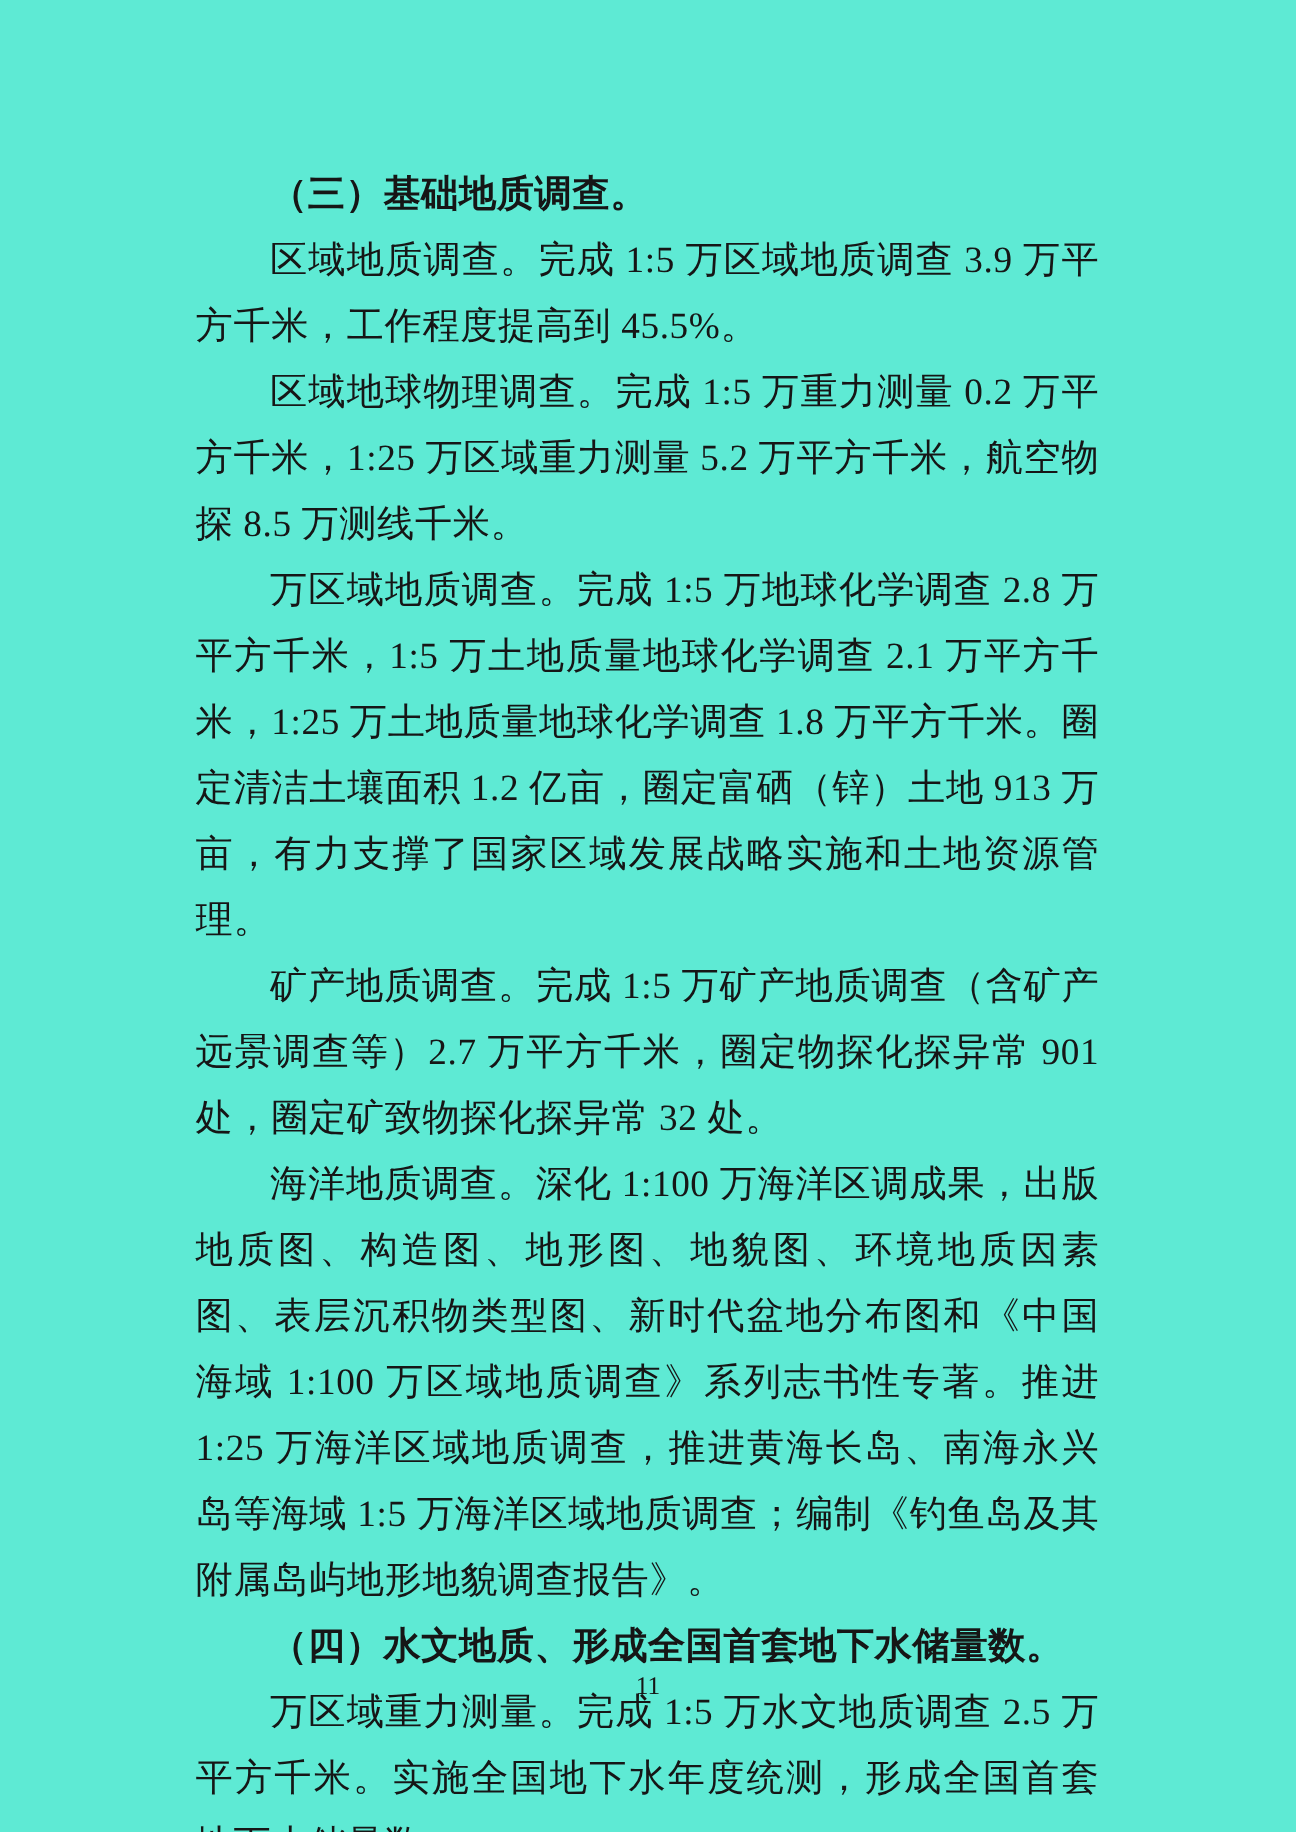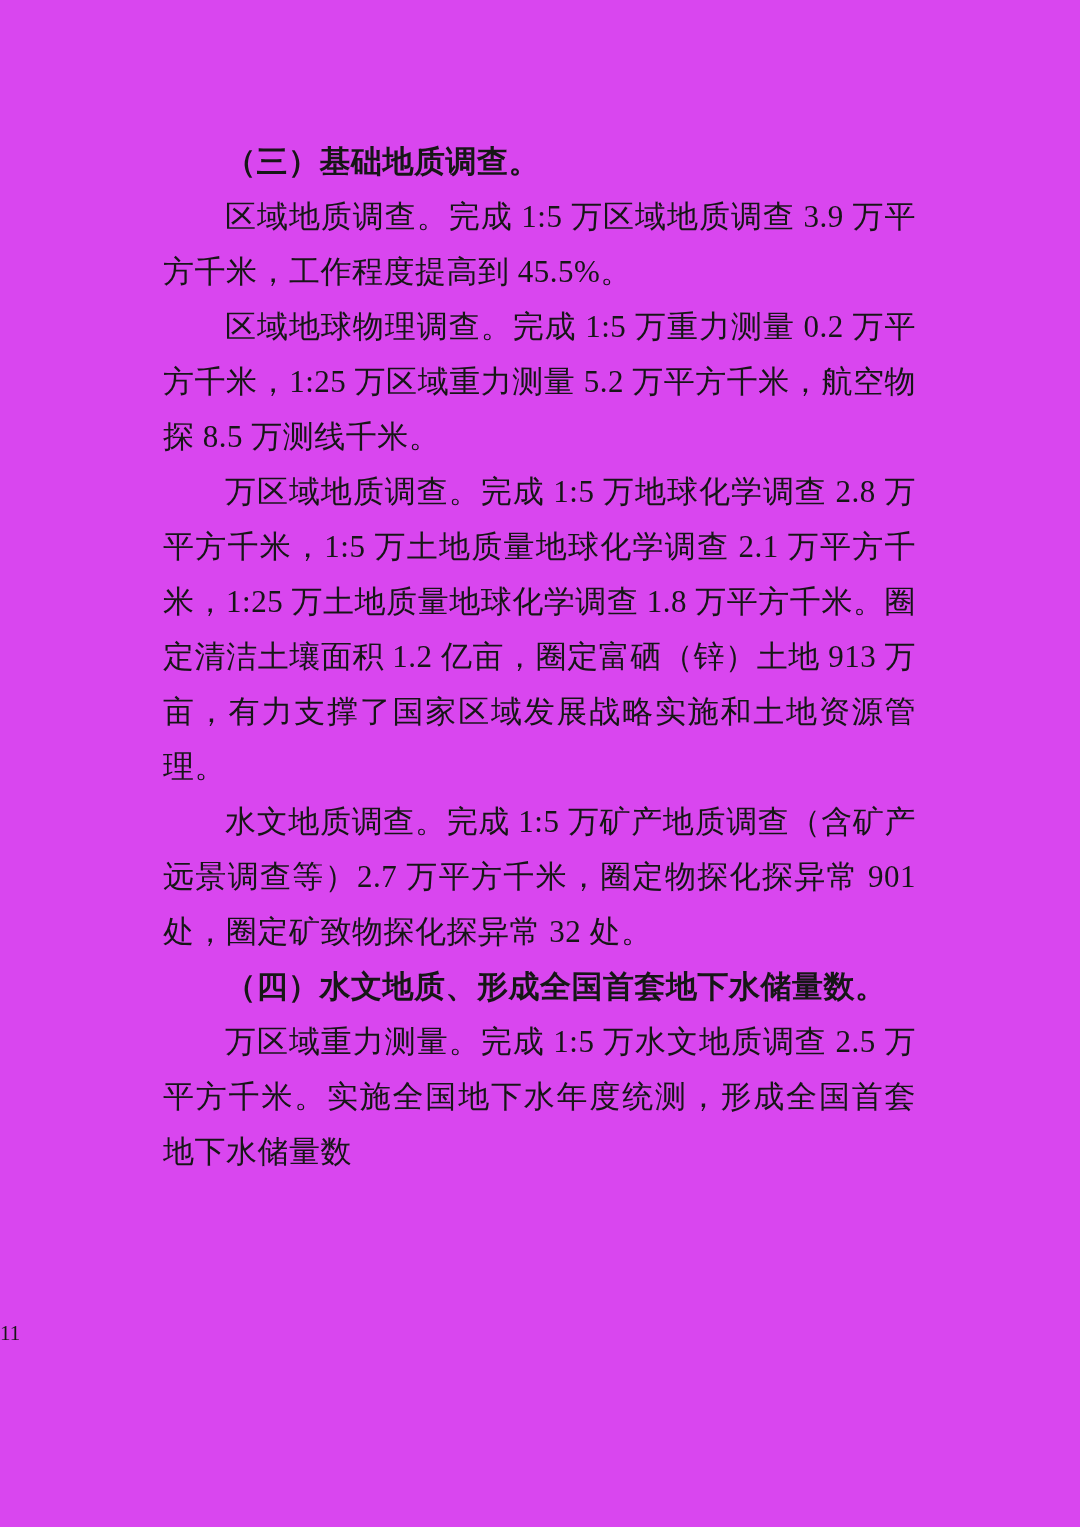--- a/index.html
+++ b/index.html
@@ -12,21 +12,21 @@
     height: 1527px;
     background: #ffffff;
     position: relative;
     overflow: hidden;
     color: #161616;
     font-family: "Liberation Serif", "DejaVu Serif", serif;
   }
   .page {
     position: absolute;
     inset: 0;
-    background: #d946ef;
+    background: #5eead4;
   }
   .doc {
     position: absolute;
     left: 163px;
     top: 134px;
     width: 753px;
   }
   .para {
     margin: 0;
     font-size: 31px;
@@ -39,46 +39,47 @@
   .heading {
     font-weight: 700;
     font-family: "Liberation Sans", "DejaVu Sans", sans-serif;
   }
   .lead {
     font-weight: 400;
     font-family: "Liberation Sans", "DejaVu Sans", sans-serif;
   }
   .page-number {
     position: absolute;
-    top: 1320px;
+    top: 1392px;
     left: 0;
     width: 1080px;
-    text-align: left;
+    text-align: center;
     font-size: 21px;
     line-height: 26px;
     color: #161616;
     font-family: "Liberation Serif", "DejaVu Serif", serif;
   }
 </style>
 </head>
 <body>
 
 <div class="page">
   <div class="doc">
 
     <p class="para heading">（三）基础地质调查。</p>
 
     <p class="para"><span class="lead">区域地质调查。</span><span>完成 1:5 万区域地质调查 3.9 万平方千米，工作程度提高到 45.5%。</span></p>
 
     <p class="para"><span class="lead">区域地球物理调查。</span><span>完成 1:5 万重力测量 0.2 万平方千米，1:25 万区域重力测量 5.2 万平方千米，航空物探 8.5 万测线千米。</span></p>
 
     <p class="para"><span class="lead">万区域地质调查。</span><span>完成 1:5 万地球化学调查 2.8 万平方千米，1:5 万土地质量地球化学调查 2.1 万平方千米，1:25 万土地质量地球化学调查 1.8 万平方千米。圈定清洁土壤面积 1.2 亿亩，圈定富硒（锌）土地 913 万亩，有力支撑了国家区域发展战略实施和土地资源管理。</span></p>
 
-    <p class="para"><span class="lead">水文地质调查。</span><span>完成 1:5 万矿产地质调查（含矿产远景调查等）2.7 万平方千米，圈定物探化探异常 901 处，圈定矿致物探化探异常 32 处。</span></p>
+    <p class="para"><span class="lead">矿产地质调查。</span><span>完成 1:5 万矿产地质调查（含矿产远景调查等）2.7 万平方千米，圈定物探化探异常 901 处，圈定矿致物探化探异常 32 处。</span></p>
 
+    <p class="para"><span class="lead">海洋地质调查。</span><span>深化 1:100 万海洋区调成果，出版地质图、构造图、地形图、地貌图、环境地质因素图、表层沉积物类型图、新时代盆地分布图和《中国海域 1:100 万区域地质调查》系列志书性专著。推进 1:25 万海洋区域地质调查，推进黄海长岛、南海永兴岛等海域 1:5 万海洋区域地质调查；编制《钓鱼岛及其附属岛屿地形地貌调查报告》。</span></p>
 
     <p class="para heading">（四）水文地质、形成全国首套地下水储量数。</p>
 
     <p class="para"><span class="lead">万区域重力测量。</span><span>完成 1:5 万水文地质调查 2.5 万平方千米。实施全国地下水年度统测，形成全国首套地下水储量数</span></p>
 
   </div>
 
   <div class="page-number">11</div>
 </div>
 

